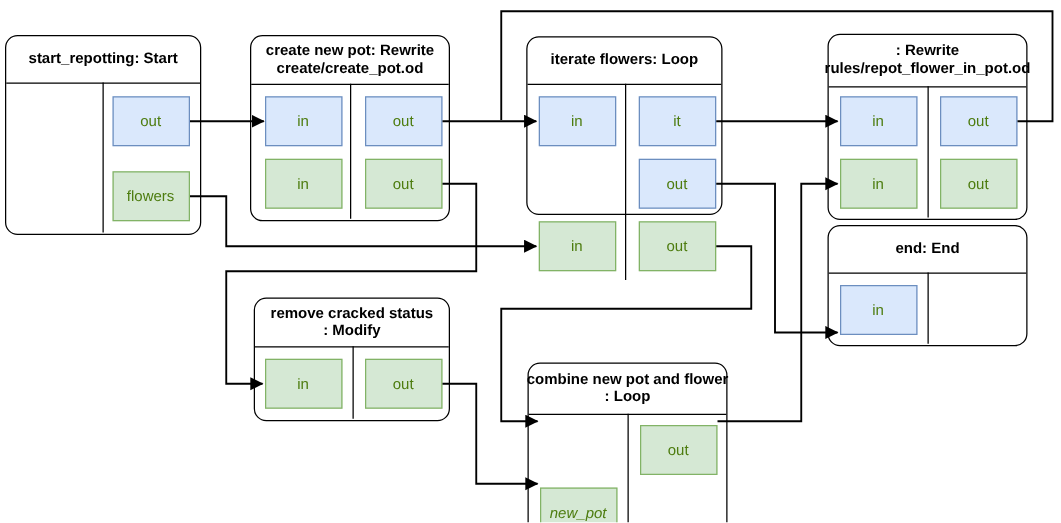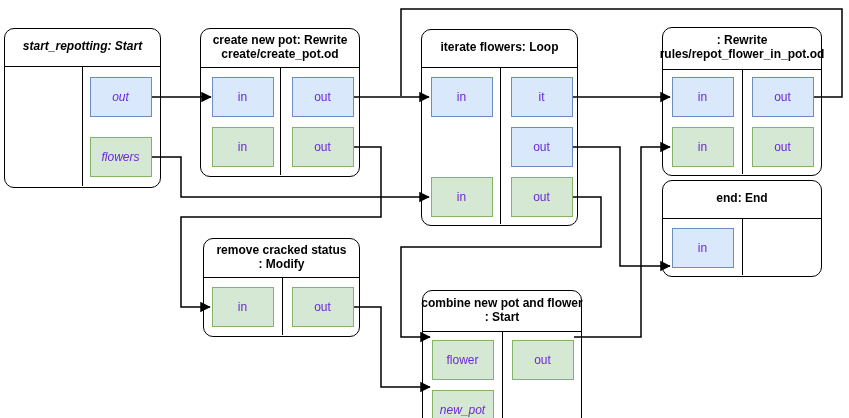--- a/index.html
+++ b/index.html
@@ -38,39 +38,39 @@
     width: 0;
     border-left: 1.5px solid #000000;
   }
   .port {
     position: absolute;
     box-sizing: border-box;
     display: flex;
     align-items: center;
     justify-content: center;
     font-size: 12px;
-    color: #6d28d9;
+    color: #4d7c0f;
     text-align: right;
   }
   .port.flow { background: #dae8fc; border: 1px solid #6c8ebf; }
   .port.data { background: #d5e8d4; border: 1px solid #82b366; }
   svg.edges {
     position: absolute;
     left: 0; top: 0;
     width: 849px; height: 418px;
     pointer-events: none;
   }
   svg.edges path { pointer-events: stroke; }
 </style>
 </head>
 <body>
 
 <div class="canvas">
   <div id="nodes-layer">
-      <div class="node" style="left: 4px; top: 28px; width: 157px; height: 160px; font-style: italic;">
+      <div class="node" style="left: 4px; top: 28px; width: 157px; height: 160px;">
         <div class="node-title" style="height: 36.5px;">
           <div class="title-line">start_repotting: Start</div>
         </div>
         <div class="node-divider" style="left: 76.5px; top: 36.5px; height: 120.5px;"></div>
         <div class="port flow" style="left: 84.5px; top: 47.5px; width: 62px; height: 40px;">
           <span>out</span>
         </div>
         <div class="port data" style="left: 84.5px; top: 107.5px; width: 62px; height: 40px;">
           <span>flowers</span>
         </div>
@@ -87,21 +87,21 @@
         <div class="port flow" style="left: 90.5px; top: 47.5px; width: 62px; height: 40px;">
           <span>out</span>
         </div>
         <div class="port data" style="left: 10.5px; top: 97.5px; width: 62px; height: 40px;">
           <span>in</span>
         </div>
         <div class="port data" style="left: 90.5px; top: 97.5px; width: 62px; height: 40px;">
           <span>out</span>
         </div>
       </div>
-      <div class="node" style="left: 421px; top: 29px; width: 157px; height: 197px;">
+      <div class="node" style="left: 421px; top: 29px; width: 157px; height: 143px;">
         <div class="node-title" style="height: 36.5px;">
           <div class="title-line">iterate flowers: Loop</div>
         </div>
         <div class="node-divider" style="left: 77.5px; top: 36.5px; height: 157.5px;"></div>
         <div class="port flow" style="left: 8.5px; top: 46.5px; width: 62px; height: 40px;">
           <span>in</span>
         </div>
         <div class="port flow" style="left: 88.5px; top: 46.5px; width: 62px; height: 40px;">
           <span>it</span>
         </div>
@@ -152,26 +152,23 @@
         <div class="port data" style="left: 7.5px; top: 47.5px; width: 62px; height: 40px;">
           <span>in</span>
         </div>
         <div class="port data" style="left: 87.5px; top: 47.5px; width: 62px; height: 40px;">
           <span>out</span>
         </div>
       </div>
       <div class="node" style="left: 422px; top: 267px; width: 160px; height: 149px; margin-top: 23px;">
         <div class="node-title" style="height: 39.5px;">
           <div class="title-line">combine new pot and flower</div>
-          <div class="title-line">: Start</div>
+          <div class="title-line">: Loop</div>
         </div>
         <div class="node-divider" style="left: 78.5px; top: 39.5px; height: 106.5px;"></div>
-        <div class="port data" style="left: 8.5px; top: 48.5px; width: 62px; height: 40px;">
-          <span>flower</span>
-        </div>
         <div class="port data" style="left: 88.5px; top: 48.5px; width: 62px; height: 40px;">
           <span>out</span>
         </div>
         <div class="port data" style="left: 8.5px; top: 98.5px; width: 62px; height: 40px; font-style: italic;">
           <span>new_pot</span>
         </div>
       </div>
     </div>
   <svg class="edges" id="edges-layer" viewBox="0 0 849 418" xmlns="http://www.w3.org/2000/svg">
     <defs>

